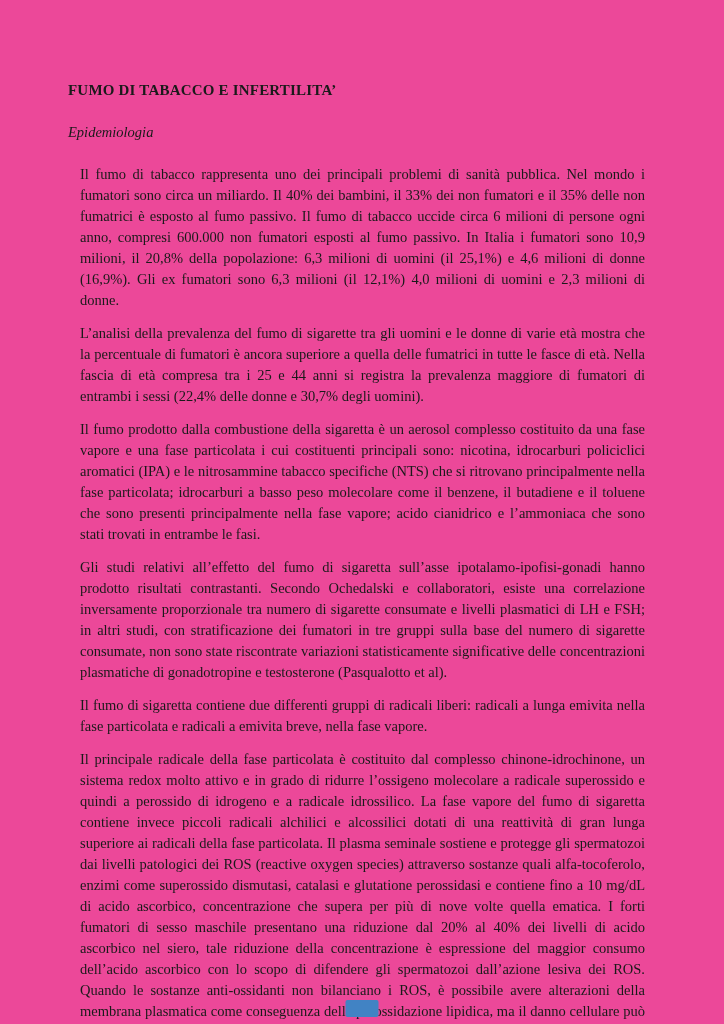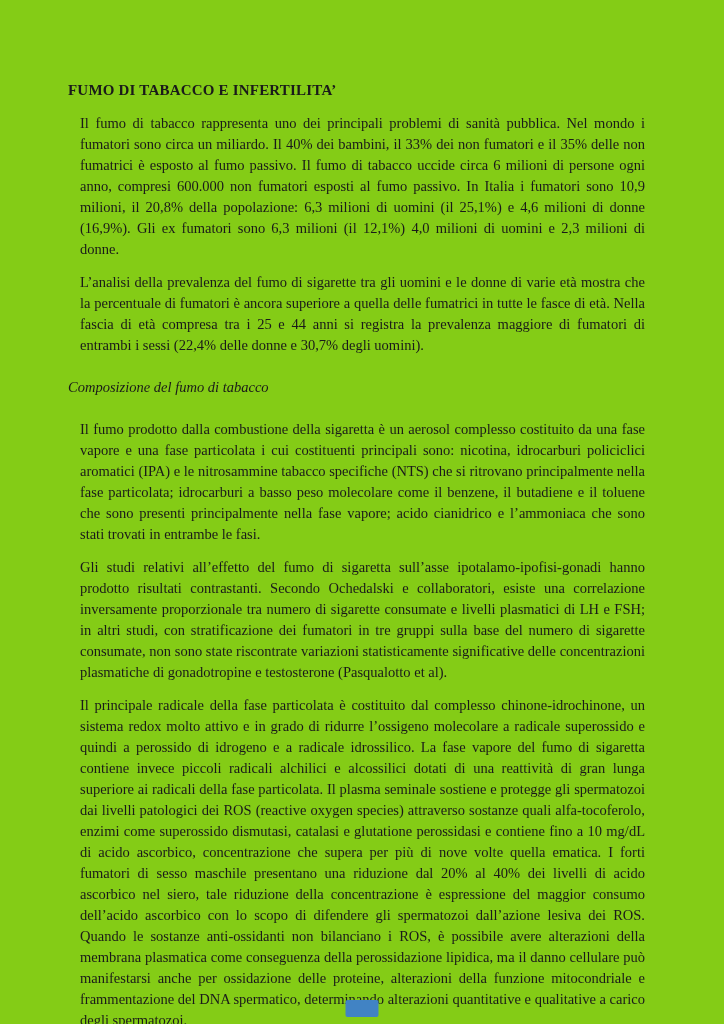--- a/index.html
+++ b/index.html
@@ -5,21 +5,21 @@
   html, body {
     margin: 0;
     padding: 0;
     background: #ffffff;
   }
   .page {
     position: relative;
     width: 724px;
     height: 1024px;
     margin: 0 auto;
-    background: #84cc16;
+    background: #ec4899;
     box-sizing: border-box;
     padding: 80px 67px 0 68px;
     overflow: hidden;
     font-family: "Liberation Serif", "DejaVu Serif", serif;
     color: #1a1a1a;
     font-size: 14.5px;
     line-height: 21px;
   }
   .doc-title {
     font-size: 15px;
@@ -50,31 +50,32 @@
     cursor: pointer;
   }
 </style>
 </head>
 <body>
 
 <div class="page">
 
   <h1 class="doc-title">FUMO DI TABACCO E INFERTILITA’</h1>
 
+  <h2 class="section-heading">Epidemiologia</h2>
   <div class="para-block">
     <p>Il fumo di tabacco rappresenta uno dei principali problemi di sanità pubblica. Nel mondo i fumatori sono circa un miliardo. Il 40% dei bambini, il 33% dei non fumatori e il 35% delle non fumatrici è esposto al fumo passivo. Il fumo di tabacco uccide circa 6 milioni di persone ogni anno, compresi 600.000 non fumatori esposti al fumo passivo. In Italia i fumatori sono 10,9 milioni, il 20,8% della popolazione: 6,3 milioni di uomini (il 25,1%) e 4,6 milioni di donne (16,9%). Gli ex fumatori sono 6,3 milioni (il 12,1%) 4,0 milioni di uomini e 2,3 milioni di donne.</p>
     <p>L’analisi della prevalenza del fumo di sigarette tra gli uomini e le donne di varie età mostra che la percentuale di fumatori è ancora superiore a quella delle fumatrici in tutte le fasce di età. Nella fascia di età compresa tra i 25 e 44 anni si registra la prevalenza maggiore di fumatori di entrambi i sessi (22,4% delle donne e 30,7% degli uomini).</p>
   </div>
 
-  <h2 class="section-heading">Composizione del fumo di tabacco</h2>
   <div class="para-block">
     <p>Il fumo prodotto dalla combustione della sigaretta è un aerosol complesso costituito da una fase vapore e una fase particolata i cui costituenti principali sono: nicotina, idrocarburi policiclici aromatici (IPA) e le nitrosammine tabacco specifiche (NTS) che si ritrovano principalmente nella fase particolata; idrocarburi a basso peso molecolare come il benzene, il butadiene e il toluene che sono presenti principalmente nella fase vapore; acido cianidrico e l’ammoniaca che sono stati trovati in entrambe le fasi.</p>
   </div>
 
   <div class="para-block">
     <p>Gli studi relativi all’effetto del fumo di sigaretta sull’asse ipotalamo-ipofisi-gonadi hanno prodotto risultati contrastanti. Secondo Ochedalski e collaboratori, esiste una correlazione inversamente proporzionale tra numero di sigarette consumate e livelli plasmatici di LH e FSH; in altri studi, con stratificazione dei fumatori in tre gruppi sulla base del numero di sigarette consumate, non sono state riscontrate variazioni statisticamente significative delle concentrazioni plasmatiche di gonadotropine e testosterone (Pasqualotto et al).</p>
+    <p>Il fumo di sigaretta contiene due differenti gruppi di radicali liberi: radicali a lunga emivita nella fase particolata e radicali a emivita breve, nella fase vapore.</p>
     <p>Il principale radicale della fase particolata è costituito dal complesso chinone-idrochinone, un sistema redox molto attivo e in grado di ridurre l’ossigeno molecolare a radicale superossido e quindi a perossido di idrogeno e a radicale idrossilico. La fase vapore del fumo di sigaretta contiene invece piccoli radicali alchilici e alcossilici dotati di una reattività di gran lunga superiore ai radicali della fase particolata. Il plasma seminale sostiene e protegge gli spermatozoi dai livelli patologici dei ROS (reactive oxygen species) attraverso sostanze quali alfa-tocoferolo, enzimi come superossido dismutasi, catalasi e glutatione perossidasi e contiene fino a 10 mg/dL di acido ascorbico, concentrazione che supera per più di nove volte quella ematica. I forti fumatori di sesso maschile presentano una riduzione dal 20% al 40% dei livelli di acido ascorbico nel siero, tale riduzione della concentrazione è espressione del maggior consumo dell’acido ascorbico con lo scopo di difendere gli spermatozoi dall’azione lesiva dei ROS. Quando le sostanze anti-ossidanti non bilanciano i ROS, è possibile avere alterazioni della membrana plasmatica come conseguenza della perossidazione lipidica, ma il danno cellulare può manifestarsi anche per ossidazione delle proteine, alterazioni della funzione mitocondriale e frammentazione del DNA spermatico, determinando alterazioni quantitative e qualitative a carico degli spermatozoi.</p>
 
   </div>
 
   <div class="floating-badge" style="background: rgb(65, 131, 196);"></div>
 
 </div>
 
 </body></html>

